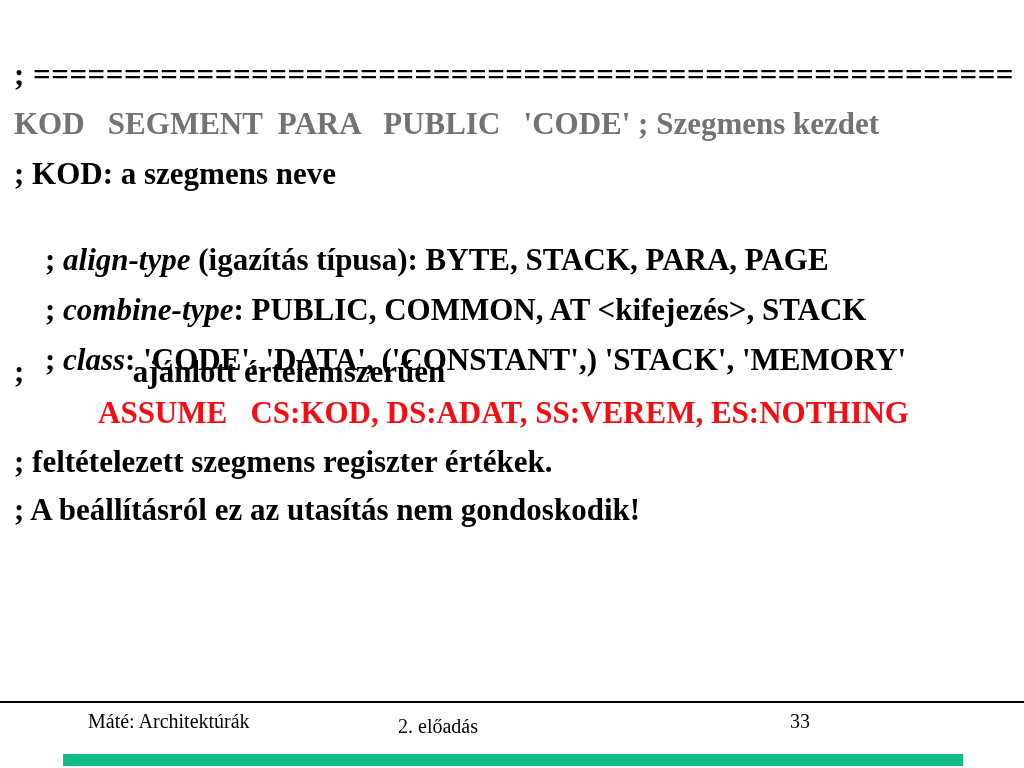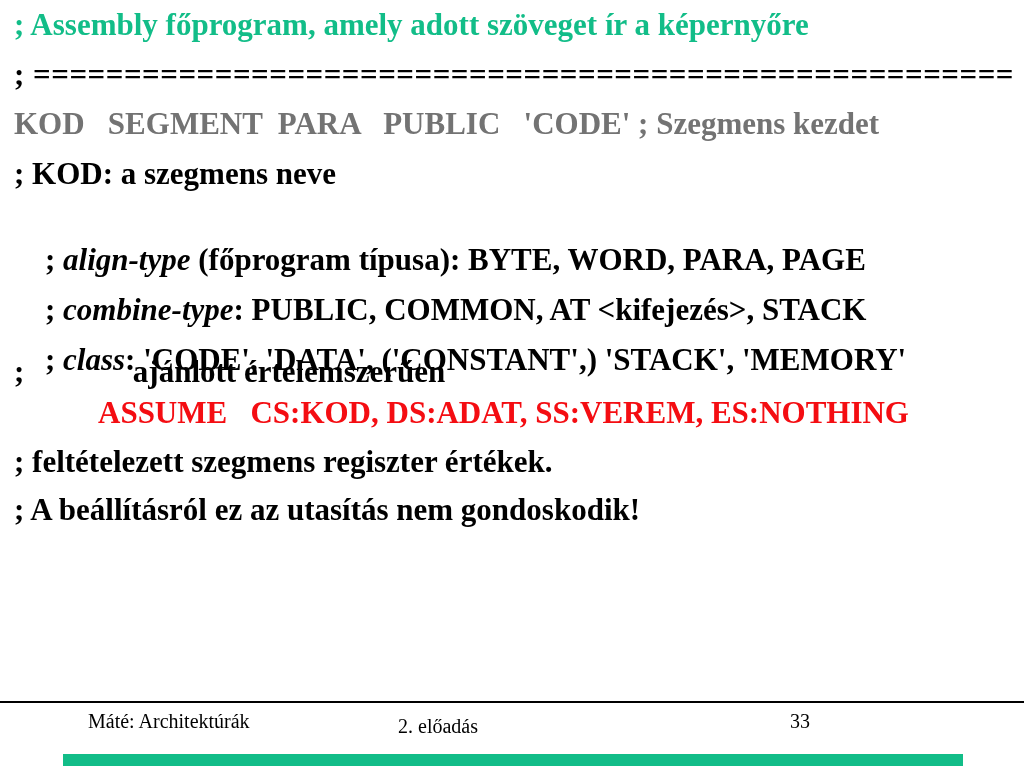--- a/index.html
+++ b/index.html
@@ -78,30 +78,29 @@
     width: 900px;
     height: 12px;
     background: #12bd88;
   }
 </style>
 </head>
 <body>
 
 <div class="slide">
 
-  <div class="line title-line">; Assembly főprogram, amely adott szöveget ír a képernyőre</div>
 
   <div class="line divider-line">; ======================================================</div>
 
   <div class="line segment-line">KOD   SEGMENT  PARA   PUBLIC   'CODE' ; Szegmens kezdet</div>
 
   <div class="line segment-comment">; KOD: a szegmens neve</div>
 
   <div class="line align-line">
-    <span>; </span><span class="term">align-type</span><span> (főprogram típusa): BYTE, WORD, PARA, PAGE</span>
+    <span>; </span><span class="term">align-type</span><span> (igazítás típusa): BYTE, STACK, PARA, PAGE</span>
   </div>
 
   <div class="line combine-line">
     <span>; </span><span class="term">combine-type</span><span>: PUBLIC, COMMON, AT &lt;kifejezés&gt;, STACK</span>
   </div>
 
   <div class="line class-line">
     <span>; </span><span class="term">class</span><span>: 'CODE', 'DATA', ('CONSTANT',) 'STACK', 'MEMORY'</span>
   </div>
 

